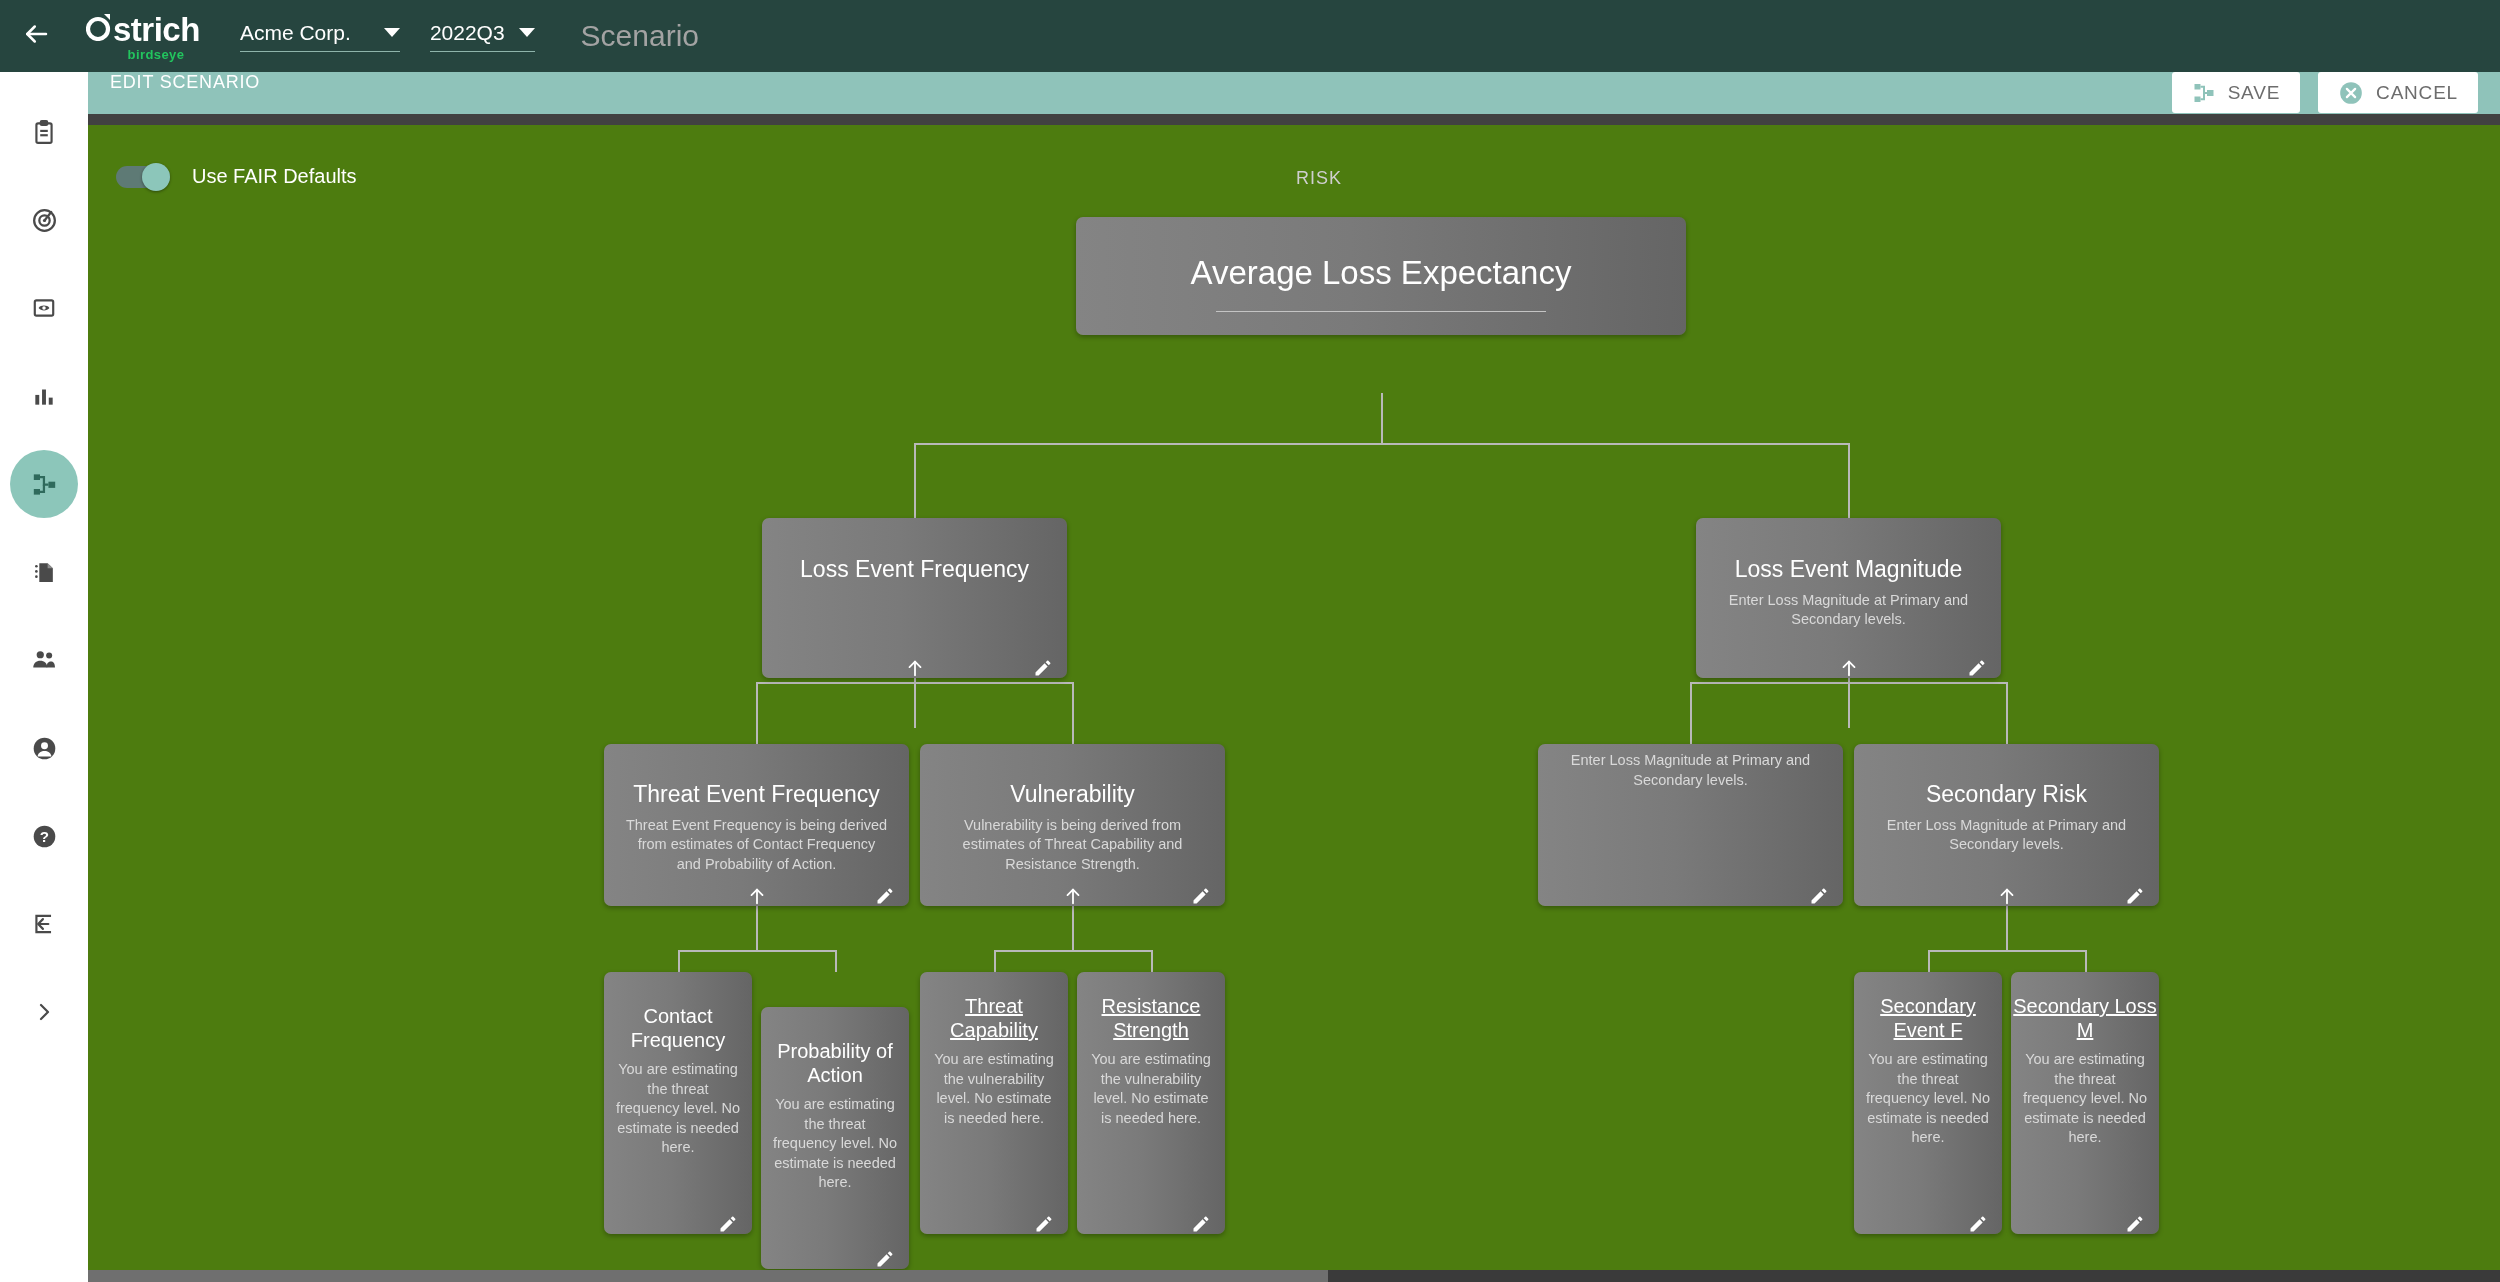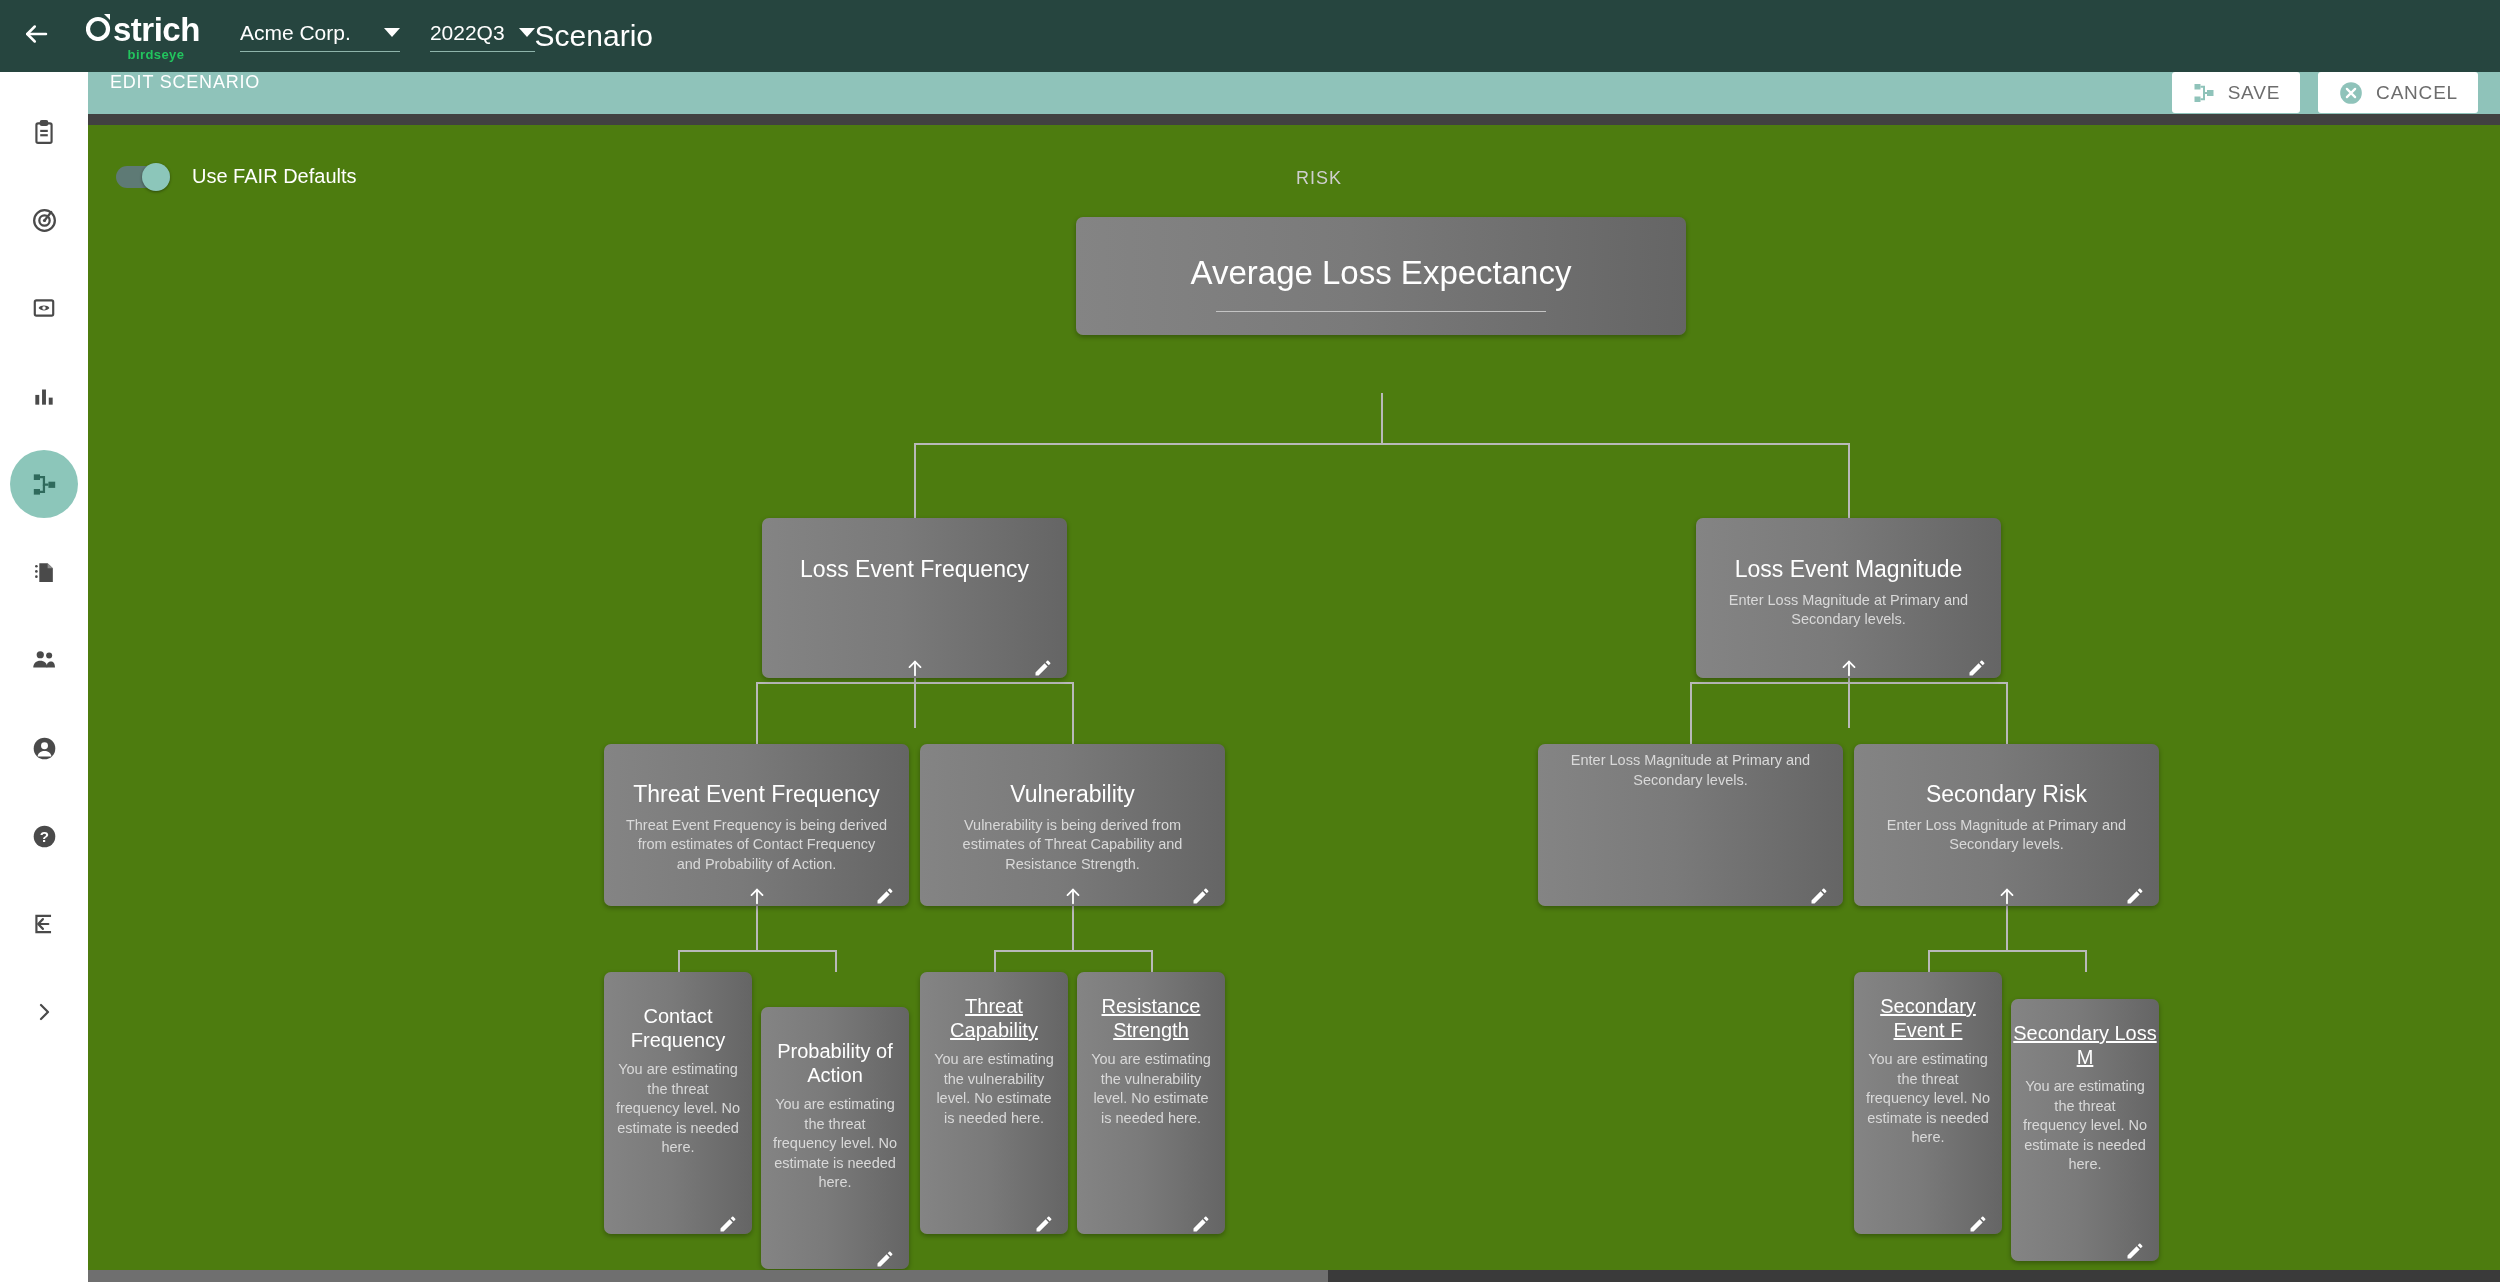--- a/index.html
+++ b/index.html
@@ -51,21 +51,21 @@
   .hdr-select-val { color: #ffffff; font-size: 21px; }
   .caret {
     width: 0; height: 0;
     border-left: 8px solid transparent;
     border-right: 8px solid transparent;
     border-top: 9px solid #ffffff;
     margin-left: 14px;
   }
   .hdr-underline { height: 1px; background: #8fb4ab; width: 100%; }
   .page-title {
-    color: #ffffff; font-size: 30px; font-weight: normal;
+    color: #a3a3a3; font-size: 30px; margin-left: 46px; font-weight: normal;
   }
 
   
   .sidebar {
     position: absolute; top: 72px; left: 0;
     width: 88px; height: 1210px;
     background: #ffffff;
     display: flex; flex-direction: column; align-items: center;
     z-index: 20;
   }
@@ -603,21 +603,21 @@
     <div class="node-desc">You are estimating the threat frequency level. No estimate is needed here.</div>
     <div class="node-acts">
       <span class="act-edit">
         <svg width="20" height="20" viewBox="0 0 24 24" fill="#fff">
             <path d="M3 17.3 V21 H6.7 L17.6 10.1 L13.9 6.4 Z M20.7 7 C21.1 6.6 21.1 6 20.7 5.6 L18.4 3.3 C18 2.9 17.4 2.9 17 3.3 L15.2 5.1 L18.9 8.8 Z"></path>
           </svg>
       </span>
     </div>
   </div>
 
-  <div class="node lvl3 tall-title" style="left:1923px; top:847px;margin-top:27px;">
+  <div class="node lvl3 tall-title" style="left:1923px; top:847px;">
     <div class="node-title">Secondary Loss M</div>
     <div class="node-desc">You are estimating the threat frequency level. No estimate is needed here.</div>
     <div class="node-acts">
       <span class="act-edit">
         <svg width="20" height="20" viewBox="0 0 24 24" fill="#fff">
             <path d="M3 17.3 V21 H6.7 L17.6 10.1 L13.9 6.4 Z M20.7 7 C21.1 6.6 21.1 6 20.7 5.6 L18.4 3.3 C18 2.9 17.4 2.9 17 3.3 L15.2 5.1 L18.9 8.8 Z"></path>
           </svg>
       </span>
     </div>
   </div>

